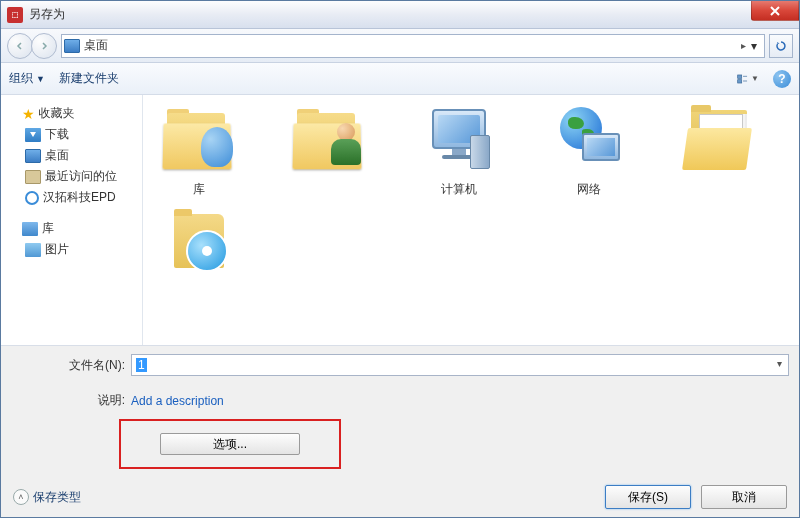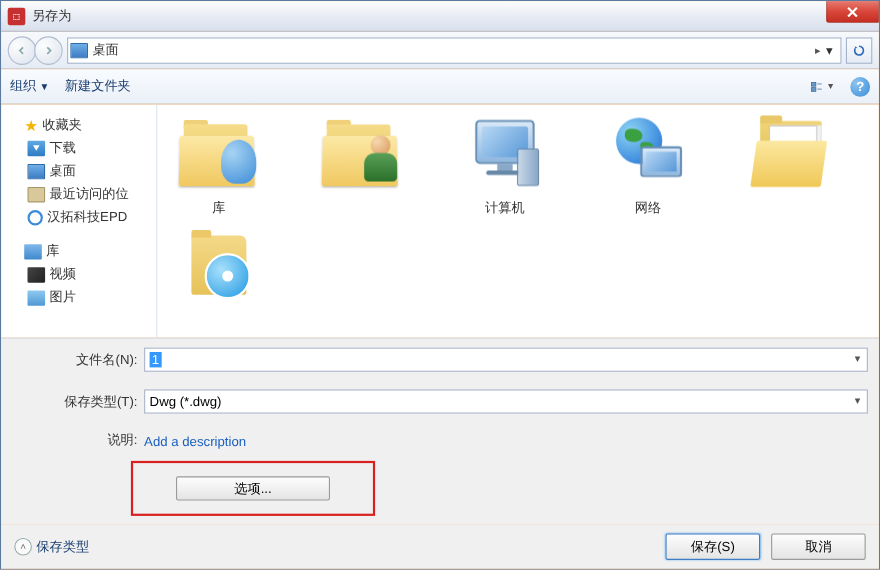--- a/index.html
+++ b/index.html
@@ -1,17 +1,17 @@
 <!DOCTYPE html>
 <html><head>
 <meta charset="utf-8">
 <style>
 * { box-sizing: border-box; margin: 0; padding: 0; font-family: 'Microsoft YaHei', SimSun, sans-serif; font-size: 12px; }
 body { background: #fff; width: 800px; height: 518px; overflow: hidden; }
-.window { width: 800px; height: 518px; border: 1px solid #5a7aa0; background: #fdba74; display: flex; flex-direction: column; }
+.window { width: 800px; height: 518px; border: 1px solid #5a7aa0; background: #3b82f6; display: flex; flex-direction: column; }
 .titlebar { height: 28px; background: linear-gradient(to bottom, #fdfdfe, #e8ecf4 50%, #d8e0ee); display: flex; align-items: center; padding: 0 0 0 6px; border-bottom: 1px solid #b8c4d8; position: relative; }
 .titlebar .app-icon { width: 16px; height: 16px; background: #c73030; border-radius: 2px; margin-right: 6px; display: flex; align-items: center; justify-content: center; font-size: 7px; color: #fff; font-weight: bold; }
 .titlebar .title { color: #333; }
 .titlebar .win-controls { position: absolute; right: 0; top: 0; display: flex; height: 20px; }
 .titlebar .win-btn { width: 30px; height: 20px; border: 1px solid rgba(0,0,0,0.2); border-top: none; display: flex; align-items: center; justify-content: center; background: linear-gradient(to bottom, #f4f6fa, #dde5f0); }
 .titlebar .win-btn.close { width: 48px; background: linear-gradient(to bottom, #e67a6f, #d9473a 50%, #c42e22); border-top-right-radius: 0; border-bottom-left-radius: 3px; }
 .titlebar .win-btn.close svg path { stroke: #fff; }
 
 .navbar { height: 34px; background: linear-gradient(to bottom, #f7f9fc, #e6ecf5); display: flex; align-items: center; padding: 3px 6px; gap: 4px; border-bottom: 1px solid #c8d2e2; }
 .nav-back-fwd { display: flex; gap: 0; }
@@ -199,24 +199,20 @@
             <span>汉拓科技EPD</span>
           </div>
       </div>
       <div class="side-group">
         <div class="side-head">
           <span class="disclosure"></span>
           <span class="side-icon si-lib" style="width:16px;height:14px;"></span>
           <span>库</span>
         </div>
         <div class="side-item">
-            <span class="side-icon si-video"></span>
-            <span>视频</span>
-          </div>
-        <div class="side-item">
             <span class="side-icon si-image"></span>
             <span>图片</span>
           </div>
       </div>
     </div>
 
     <div class="file-area">
       <div class="file-grid">
         <div class="file-item">
           <div class="file-icon-wrap">
@@ -283,26 +279,20 @@
     </div>
   </div>
 
   <div class="bottom-panel">
     <div class="form-row">
       <div class="form-label">文件名(N):</div>
       <div class="form-input combo">
         <span class="sel">1</span>
       </div>
     </div>
-    <div class="form-row">
-      <div class="form-label">保存类型(T):</div>
-      <div class="form-input combo">
-        <span>Dwg (*.dwg)</span>
-      </div>
-    </div>
     <div class="desc-row">
       <div class="desc-label">说明:</div>
       <a class="desc-link">Add a description</a>
     </div>
     <div class="red-box">
       <button class="options-btn">选项...</button>
     </div>
   </div>
 
   <div class="footer">

